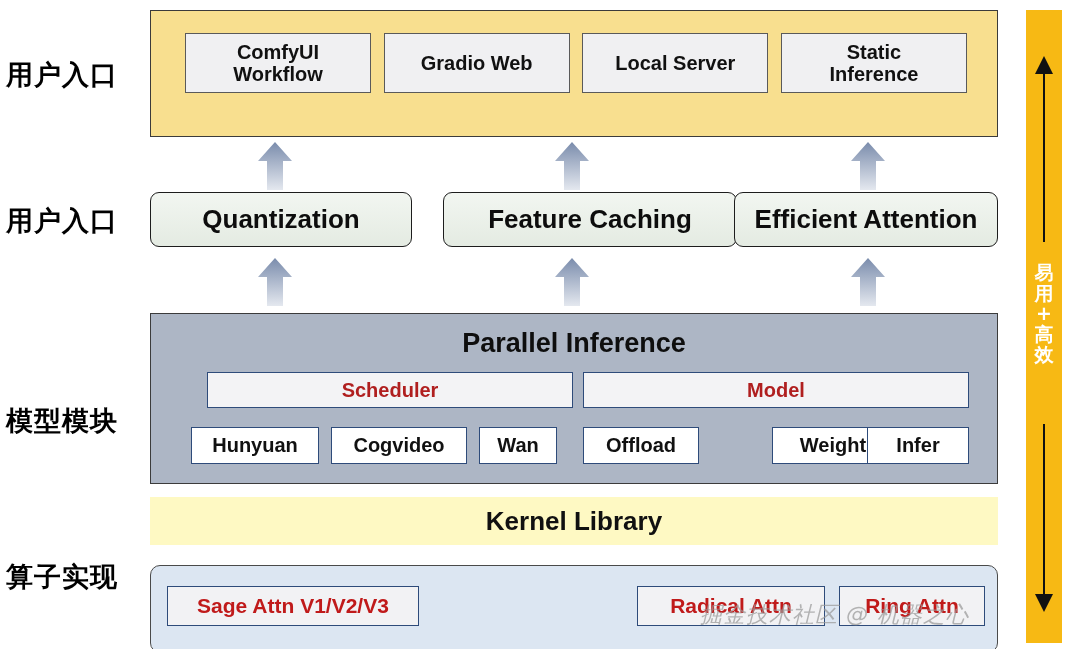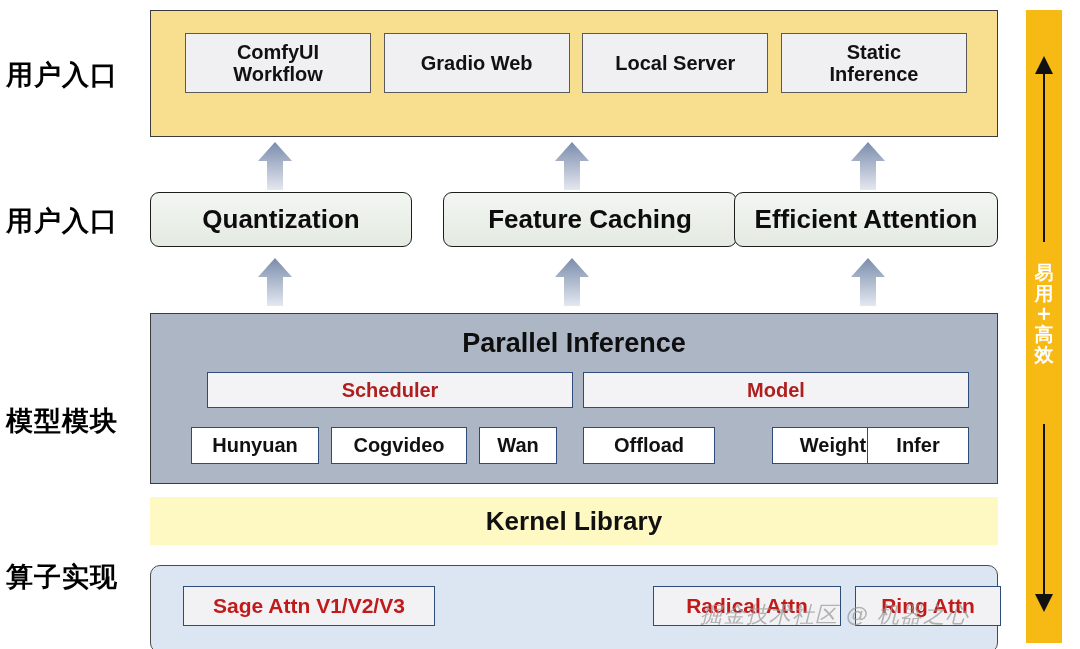--- a/index.html
+++ b/index.html
@@ -61,21 +61,21 @@
   .leaf{position:absolute;height:37px;background:#FFFFFF;
         border:1.4px solid #2E4B7A;box-sizing:border-box;
         display:flex;align-items:center;justify-content:center;
         font-weight:bold;font-size:20px;color:#111;}
 
   
   .kernel-text{font-weight:bold;font-size:26px;color:#111;}
   .op-box{position:absolute;top:20px;height:40px;background:#F2F2F4;
           border:1.4px solid #2E4B7A;box-sizing:border-box;
           display:flex;align-items:center;justify-content:center;
-          font-weight:bold;font-size:21px;color:#C01A1A;white-space:nowrap;margin-left:16px;}
+          font-weight:bold;font-size:21px;color:#C01A1A;white-space:nowrap;}
 
   
   .vbar{position:absolute;left:1026px;top:10px;width:36px;height:633px;
         background:#F7B914;}
   .vbar-line{position:absolute;left:1043px;width:2px;background:#111;}
   .vbar-text{position:absolute;left:1026px;width:36px;text-align:center;
              color:#FFFFFF;font-weight:bold;font-size:19px;line-height:1.08;
              font-family:"DejaVu Sans","Liberation Sans",sans-serif;}
   .vbar-text span{display:block;}
 
@@ -149,21 +149,21 @@
   <div class="panel panel-model">
     <div class="pi-title">Parallel Inference</div>
 
     <div class="sub-head sub-sched">Scheduler</div>
     <div class="sub-head sub-model">Model</div>
 
     <div class="leaf" style="left:40px;top:113px;width:128px;">Hunyuan</div>
     <div class="leaf" style="left:180px;top:113px;width:136px;">Cogvideo</div>
     <div class="leaf" style="left:328px;top:113px;width:78px;">Wan</div>
 
-    <div class="leaf" style="left:432px;top:113px;width:132px;">Offload</div>
+    <div class="leaf" style="left:432px;top:113px;width:116px;">Offload</div>
     <div class="leaf" style="left:581px;top:113px;width:122px;margin-left:40px;">Weight</div>
     <div class="leaf" style="left:716px;top:113px;width:102px;">Infer</div>
   </div>
 
   <div class="panel panel-kernel">
     <div class="kernel-text">Kernel Library</div>
   </div>
 
   <div class="panel panel-ops">
     <div class="op-box" style="left:16px;width:252px;">Sage Attn V1/V2/V3</div>

